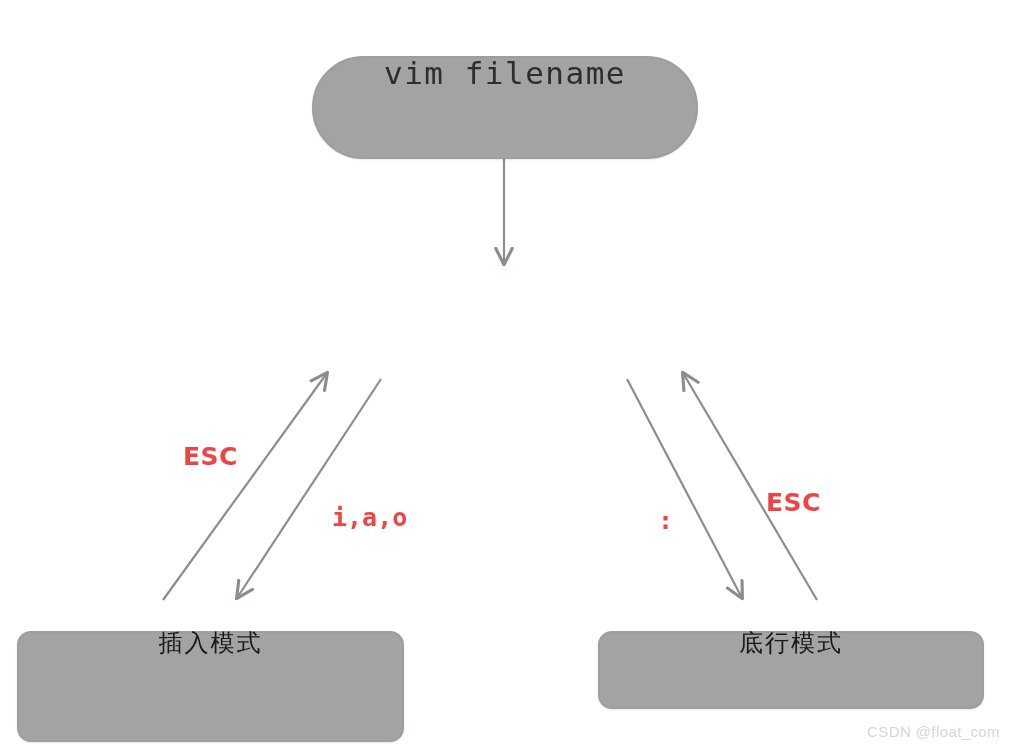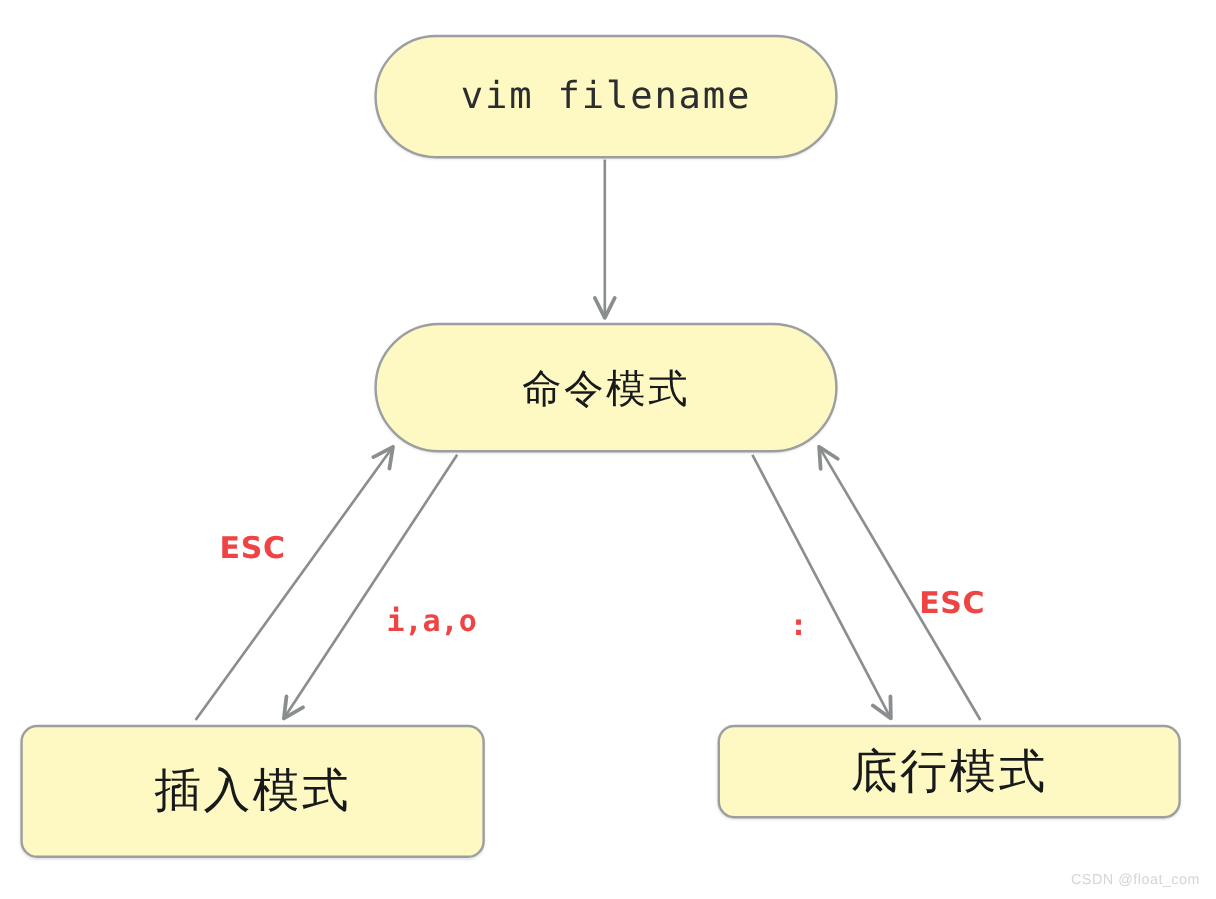--- a/index.html
+++ b/index.html
@@ -26,26 +26,27 @@
     left: 0;
     top: 0;
     width: 1013px;
     height: 749px;
     display: block;
   }
   
   .node {
     position: absolute;
     box-sizing: border-box;
-    background: #fef9c3;
+    background: #a3a3a3;
     border: 2px solid #9b9fa0;
     display: flex;
-    align-items: center;
+    align-items: flex-start;
     justify-content: center;
     box-shadow: 0 1px 2px rgba(0,0,0,0.10);
+    margin-top: 27px;
   }
   .node-label {
     color: #17191a;
     white-space: nowrap;
     line-height: 1;
   }
   #node-start {
     left: 312px;
     top: 29px;
     width: 386px;
@@ -73,22 +74,22 @@
   }
   #node-insert {
     left: 17px;
     top: 604px;
     width: 387px;
     height: 111px;
     border-radius: 14px;
   }
   #node-insert .node-label,
   #node-lastline .node-label {
-    font-family: Liberation Sans, sans-serif;
-    font-size: 39px;
+    font-family: Liberation Mono, monospace;
+    font-size: 24px;
     font-weight: 500;
     letter-spacing: 2px;
   }
   #node-lastline {
     left: 598px;
     top: 604px;
     width: 386px;
     height: 78px;
     border-radius: 14px;
   }
@@ -101,21 +102,21 @@
   }
   #label-esc-left {
     left: 183px;
     top: 444px;
     font-family: "DejaVu Sans", "Liberation Sans", sans-serif;
     font-size: 25px;
     font-weight: 700;
     letter-spacing: 0.5px;
   }
   #label-iao {
-    left: 322px;
+    left: 332px;
     top: 505px;
     font-family: "DejaVu Sans Mono", "Liberation Mono", monospace;
     font-size: 25px;
     font-weight: 700;
   }
   #label-colon {
     left: 658px;
     top: 508px;
     font-family: "DejaVu Sans Mono", "Liberation Mono", monospace;
     font-size: 25px;
@@ -129,21 +130,21 @@
     font-weight: 700;
     letter-spacing: 0.5px;
   }
   
   #watermark {
     position: absolute;
     right: 13px;
     bottom: 9px;
     color: #d3d5d8;
     font-family: "Liberation Sans", sans-serif;
-    font-size: 12px;
+    font-size: 15px;
     letter-spacing: 0.4px;
     user-select: none;
   }
 </style>
 </head>
 <body>
 
 <div id="diagram-root">
 
   <svg class="canvas" viewBox="0 0 1013 749" xmlns="http://www.w3.org/2000/svg">
@@ -161,23 +162,20 @@
 
     <line x1="627" y1="379" x2="742" y2="598" stroke="#8a8e8f" stroke-width="2.2" marker-end="url(#arrowhead)"></line>
 
     <line x1="817" y1="600" x2="683" y2="373" stroke="#8a8e8f" stroke-width="2.2" marker-end="url(#arrowhead)"></line>
   </svg>
 
   <div class="node" id="node-start">
     <span class="node-label">vim filename</span>
   </div>
 
-  <div class="node" id="node-command">
-    <span class="node-label">命令模式</span>
-  </div>
 
   <div class="node" id="node-insert">
     <span class="node-label">插入模式</span>
   </div>
 
   <div class="node" id="node-lastline">
     <span class="node-label">底行模式</span>
   </div>
 
   <div class="edge-label" id="label-esc-left">ESC</div>

